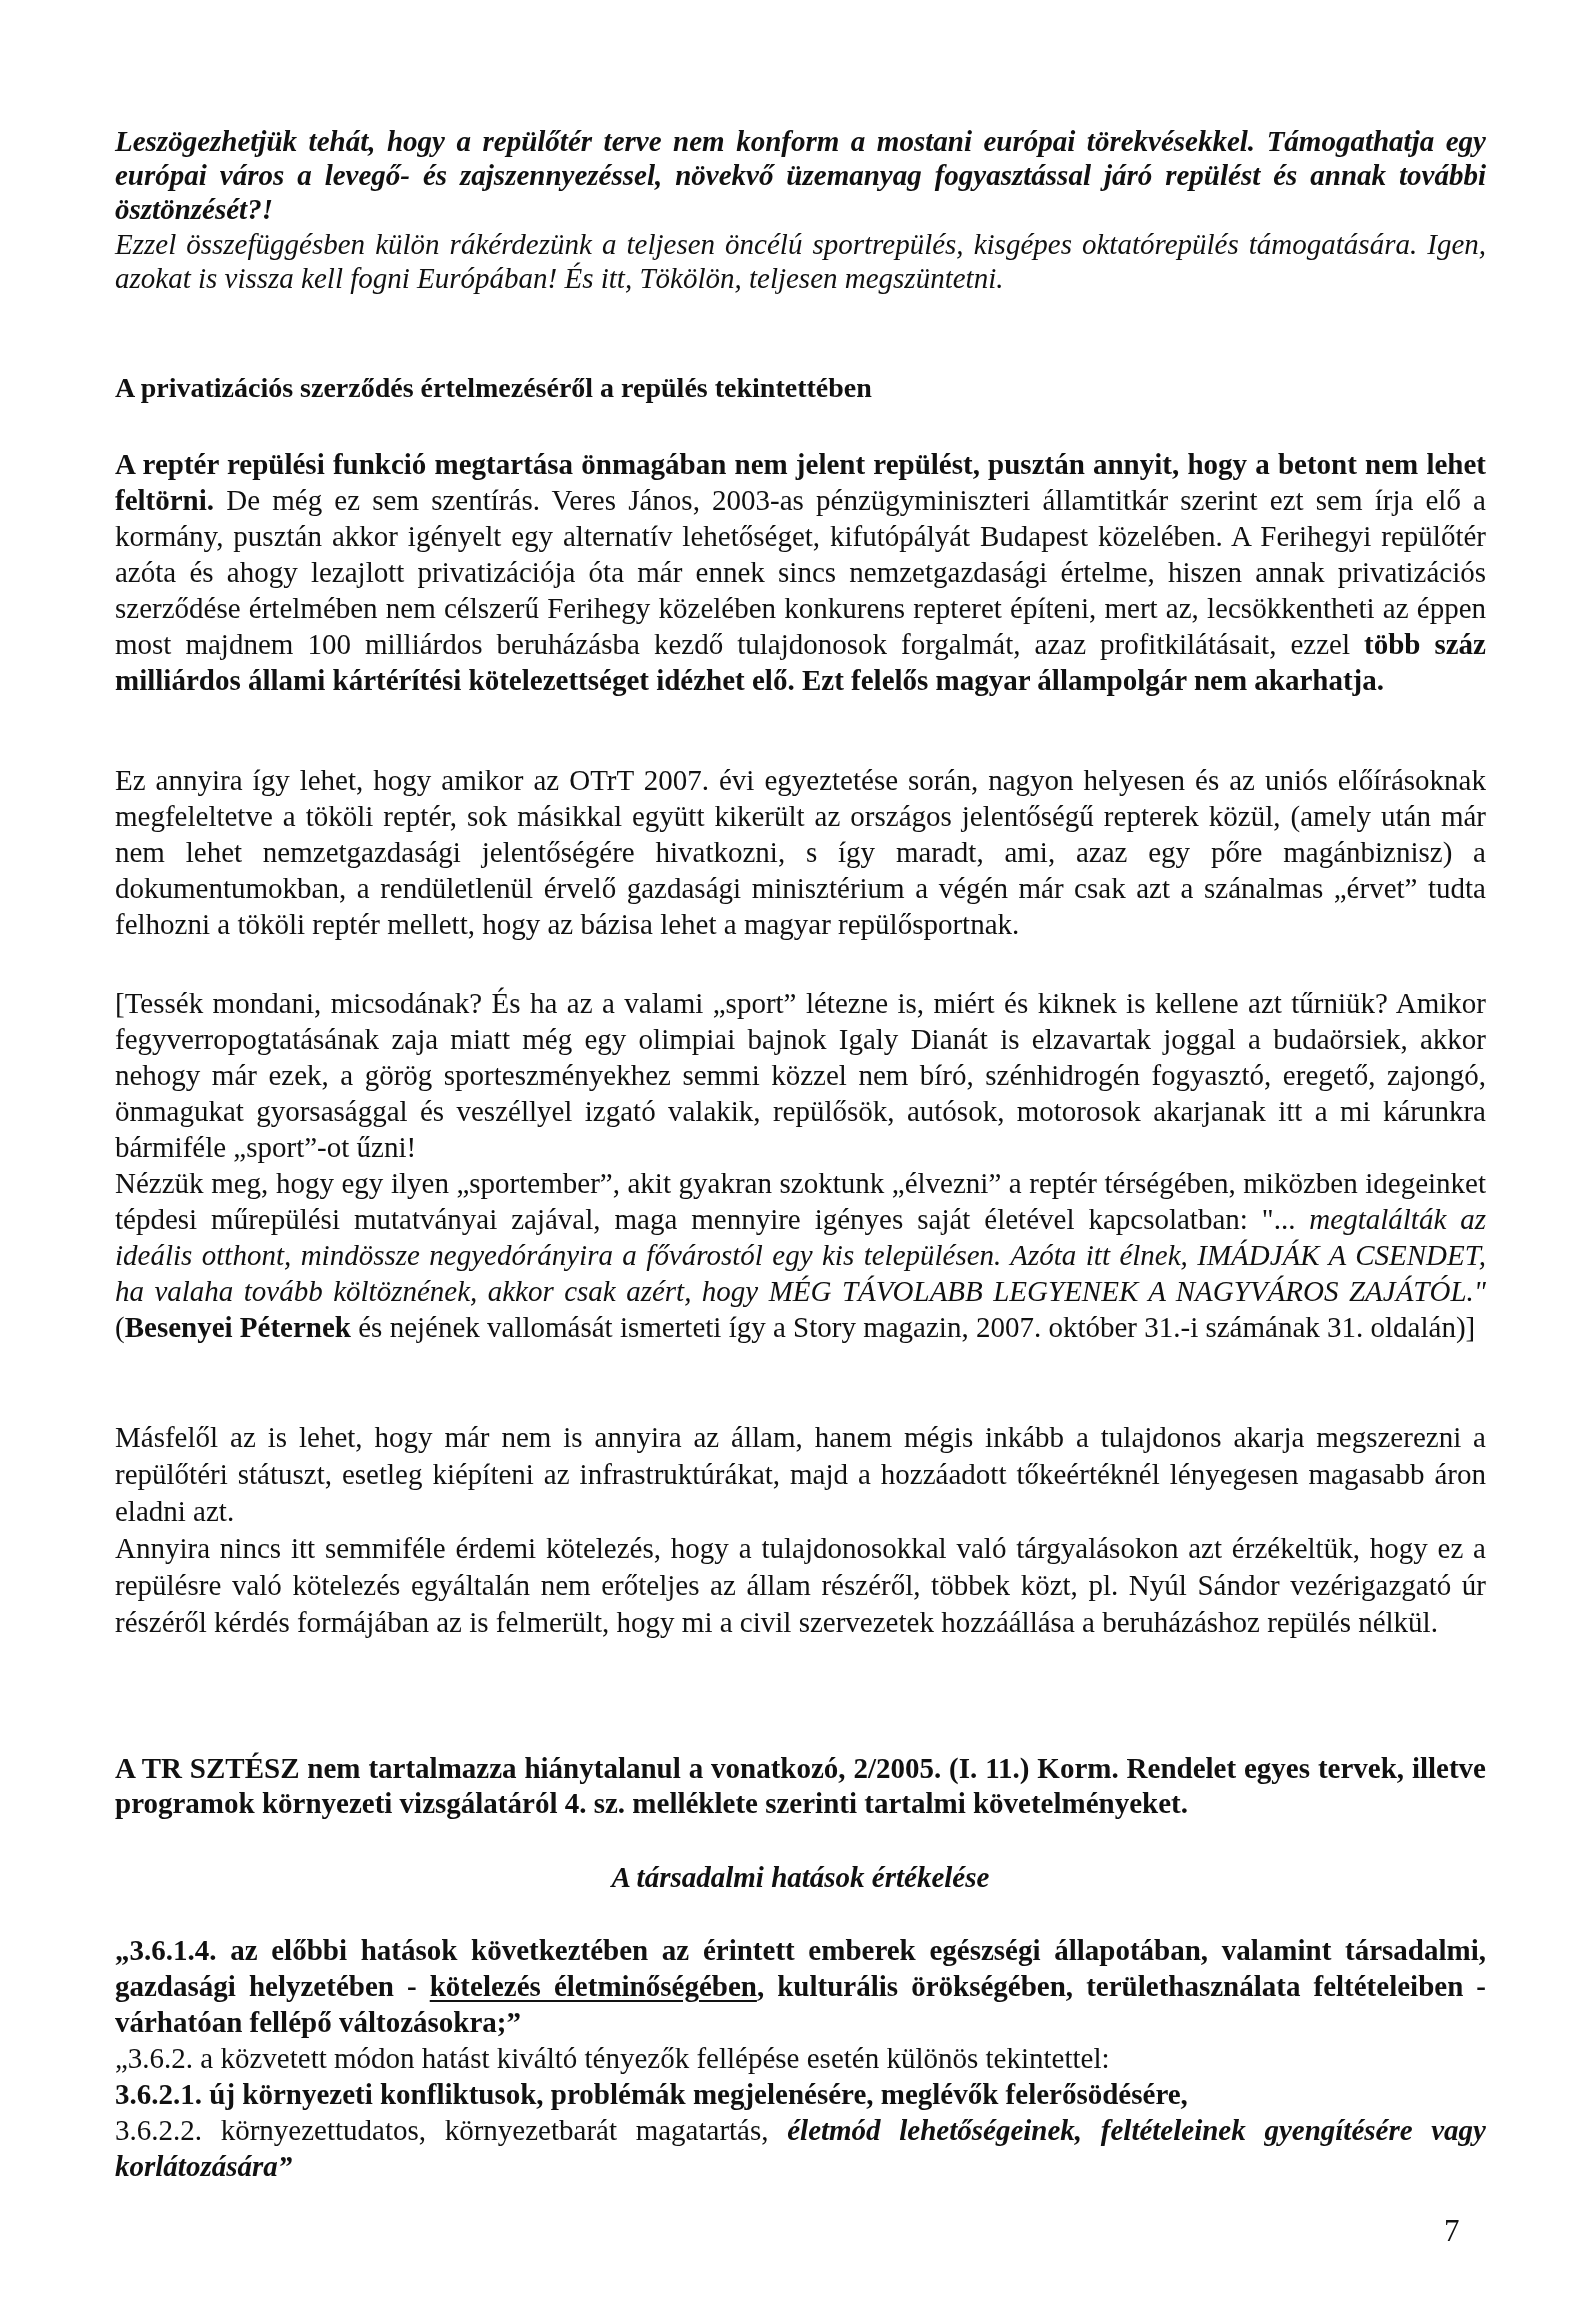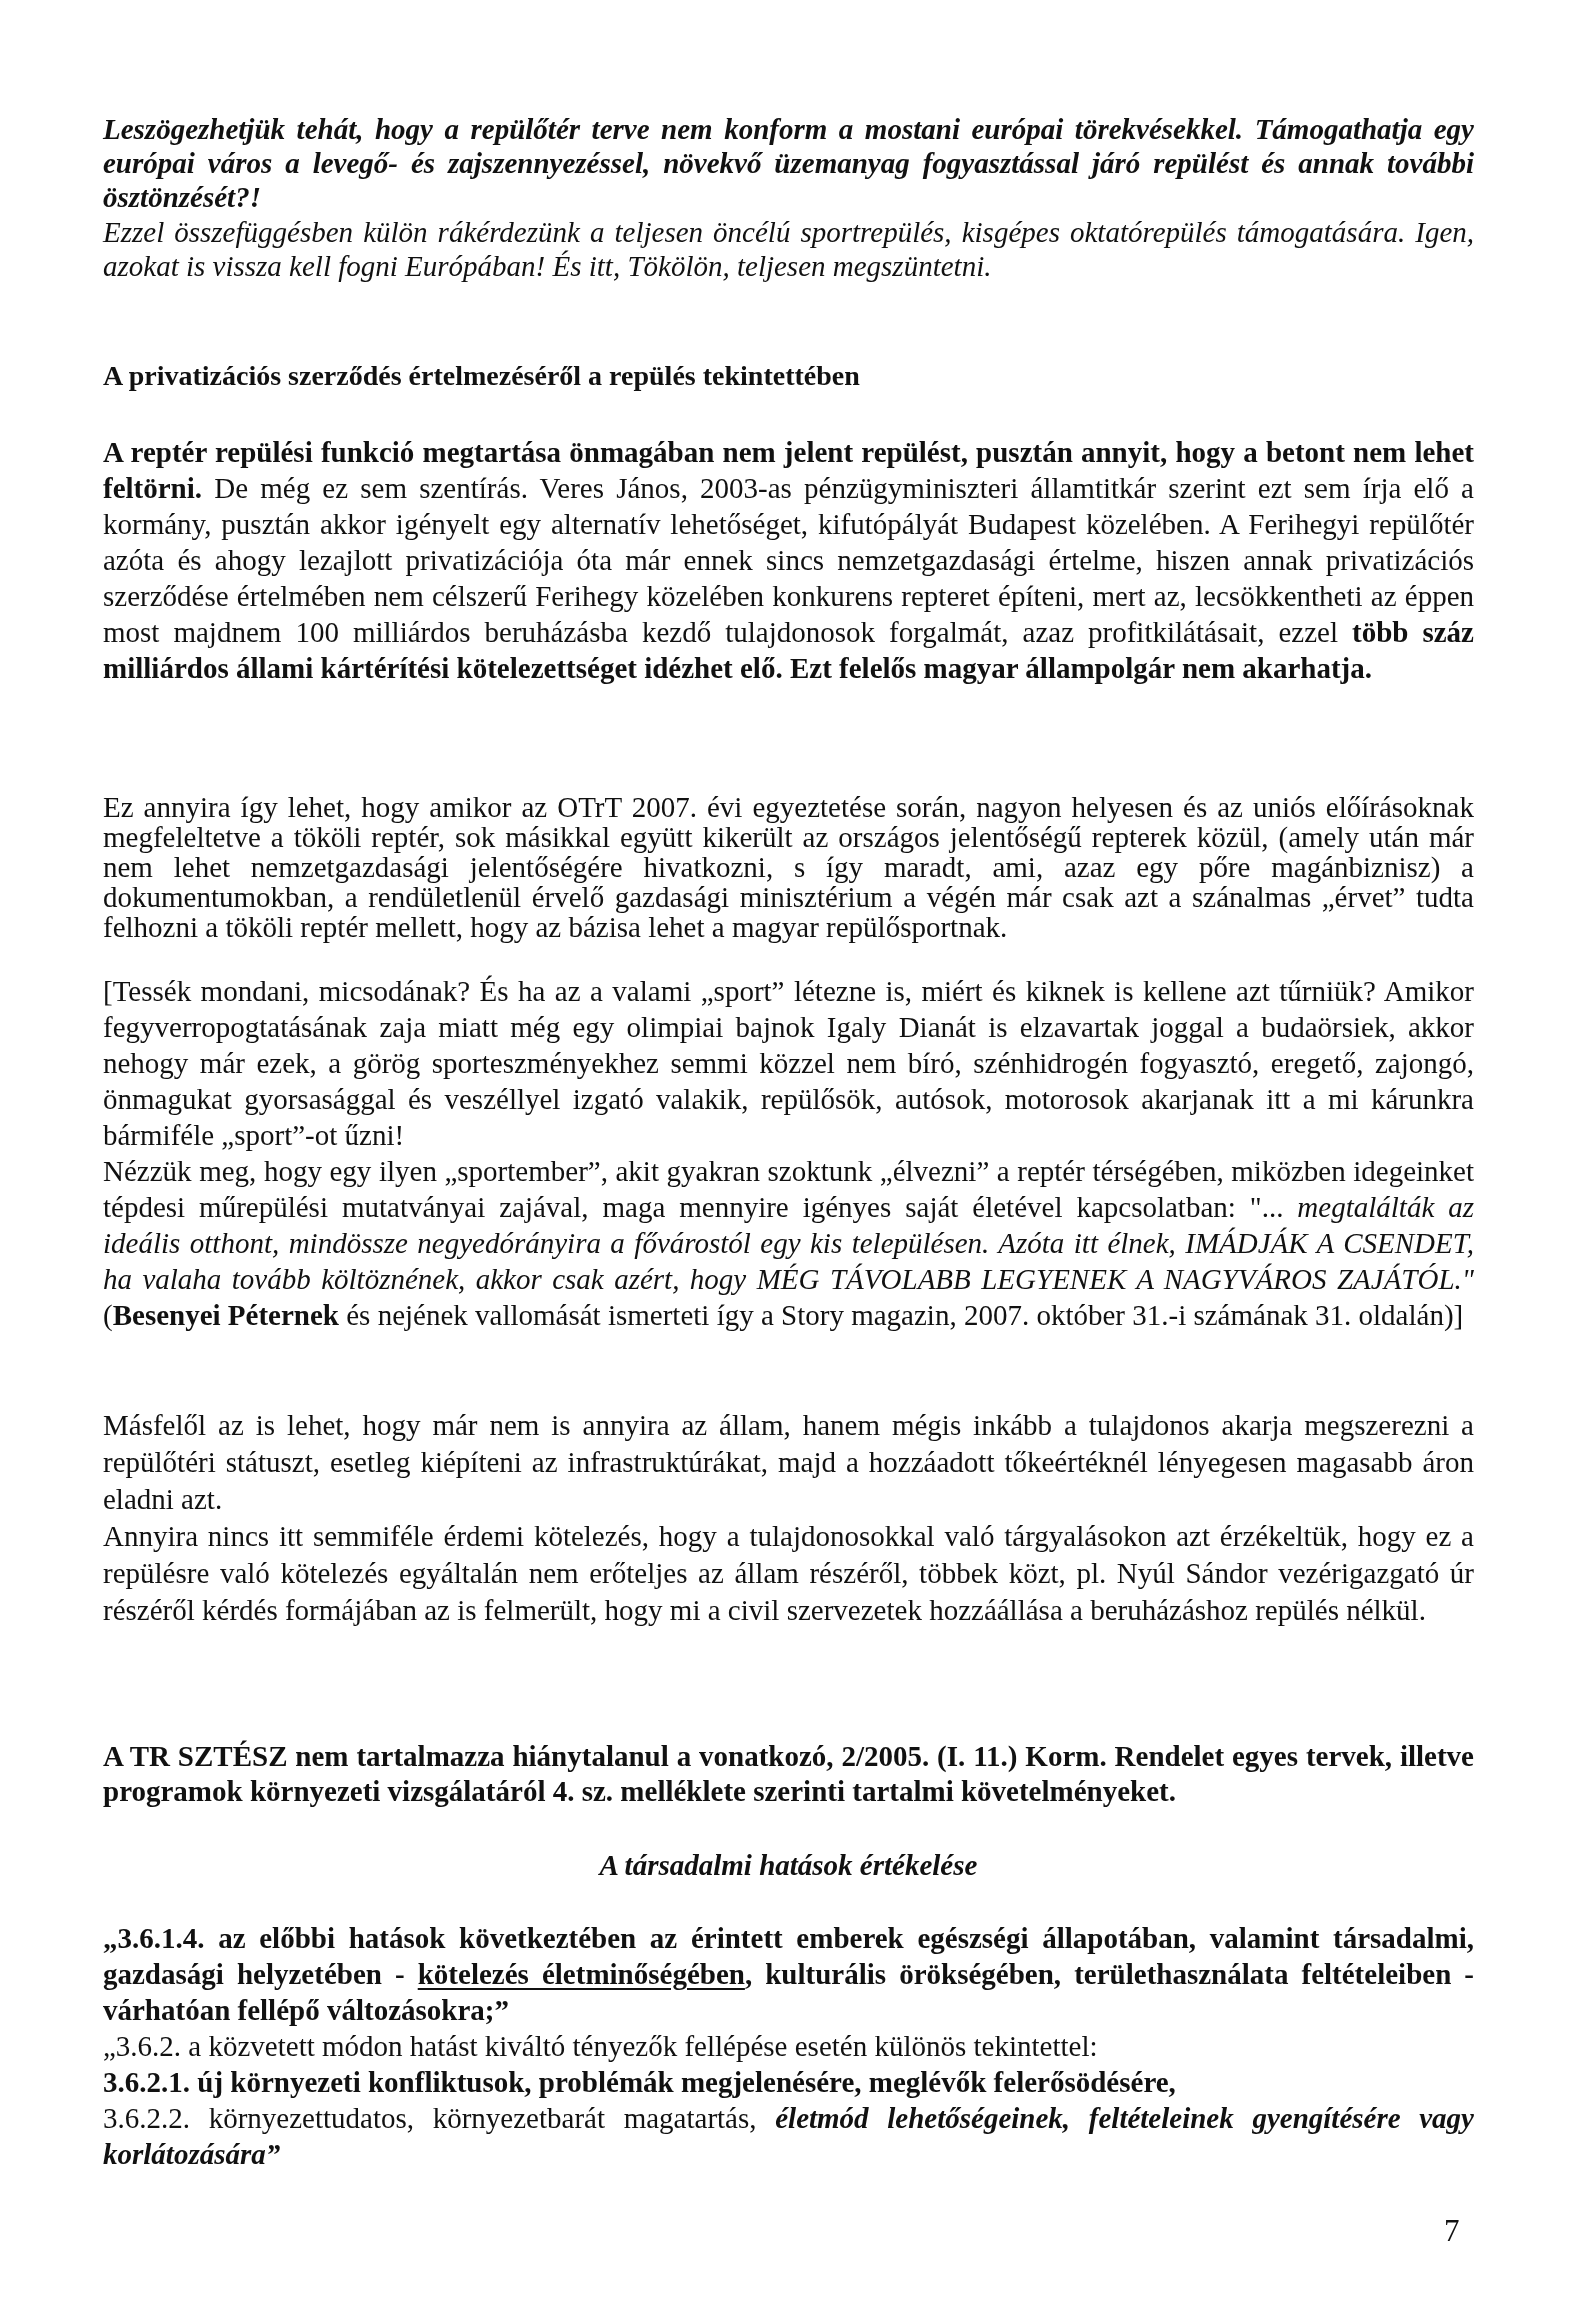--- a/index.html
+++ b/index.html
@@ -5,21 +5,21 @@
   html, body { margin: 0; padding: 0; background: #ffffff; }
   body {
     width: 1570px; height: 2319px; position: relative; overflow: hidden;
     font-family: "Liberation Serif", "DejaVu Serif", serif;
     color: #111111;
     font-size: 29px;
   }
   .blk {
     position: absolute; left: 103px; width: 1371px;
     text-align: justify; text-align-last: left;
-    margin: 0;
+    margin: 12px;
   }
   .line { display: block; }
   .bold { font-weight: bold; }
   .ital { font-style: italic; }
   .u { text-decoration: underline; text-underline-offset: 4.3px; text-decoration-thickness: 1.7px; }
   .center { text-align: center !important; text-align-last: center !important; }
   .pnum { position: absolute; left: 1444px; top: 2213px; font-size: 31px; }
   span { white-space: normal; }
 </style>
 </head>
@@ -31,21 +31,21 @@
 <p class="blk" style="top:215px; line-height:34px;font-style:italic;">
   <span>Ezzel összefüggésben külön rákérdezünk a teljesen öncélú sportrepülés, kisgépes oktatórepülés támogatására. Igen, azokat is vissza kell fogni Európában! És itt, Tökölön, teljesen megszüntetni.</span>
 </p>
 
 <h2 class="blk bold" style="top:359px; line-height:34px; font-size:28px;">A privatizációs szerződés értelmezéséről a repülés tekintettében</h2>
 
 <p class="blk" style="top:434px; line-height:36px;">
   <span class="bold">A reptér repülési funkció megtartása önmagában nem jelent repülést, pusztán annyit, hogy a betont nem lehet feltörni.</span><span> De még ez sem szentírás. Veres János, 2003-as pénzügyminiszteri államtitkár szerint ezt sem írja elő a kormány, pusztán akkor igényelt egy alternatív lehetőséget, kifutópályát Budapest közelében. A Ferihegyi repülőtér azóta és ahogy lezajlott privatizációja óta már ennek sincs nemzetgazdasági értelme, hiszen annak privatizációs szerződése értelmében nem célszerű Ferihegy közelében konkurens repteret építeni, mert az, lecsökkentheti az éppen most majdnem 100 milliárdos beruházásba kezdő tulajdonosok forgalmát, azaz profitkilátásait, ezzel </span><span class="bold">több száz milliárdos állami kártérítési kötelezettséget idézhet elő. Ezt felelős magyar állampolgár nem akarhatja.</span>
 </p>
 
-<p class="blk" style="top:792px; line-height:30px;">
+<p class="blk" style="top:750px; line-height:36px;">
   <span>Ez annyira így lehet, hogy amikor az OTrT 2007. évi egyeztetése során, nagyon helyesen és az uniós előírásoknak megfeleltetve a tököli reptér, sok másikkal együtt kikerült az országos jelentőségű repterek közül, (amely után már nem lehet nemzetgazdasági jelentőségére hivatkozni, s így maradt, ami, azaz egy pőre magánbiznisz) a dokumentumokban, a rendületlenül érvelő gazdasági minisztérium a végén már csak azt a szánalmas „érvet” tudta felhozni a tököli reptér mellett, hogy az bázisa lehet a magyar repülősportnak.</span>
 </p>
 
 <p class="blk" style="top:973px; line-height:36px;">
   <span class="line">[Tessék mondani, micsodának? És ha az a valami „sport” létezne is, miért és kiknek is kellene azt tűrniük? Amikor fegyverropogtatásának zaja miatt még egy olimpiai bajnok Igaly Dianát is elzavartak joggal a budaörsiek, akkor nehogy már ezek, a görög sporteszményekhez semmi közzel nem bíró, szénhidrogén fogyasztó, eregető, zajongó, önmagukat gyorsasággal és veszéllyel izgató valakik, repülősök, autósok, motorosok akarjanak itt a mi kárunkra bármiféle „sport”-ot űzni!</span>
   <span>Nézzük meg, hogy egy ilyen „sportember”, akit gyakran szoktunk „élvezni” a reptér térségében, miközben idegeinket tépdesi műrepülési mutatványai zajával, maga mennyire igényes saját életével kapcsolatban: "...</span><span class="ital"> megtalálták az ideális otthont, mindössze negyedórányira a fővárostól egy kis településen. Azóta itt élnek, IMÁDJÁK A CSENDET, ha valaha tovább költöznének, akkor csak azért, hogy MÉG TÁVOLABB LEGYENEK A NAGYVÁROS ZAJÁTÓL."</span><span> (</span><span class="bold">Besenyei Péternek</span><span> és nejének vallomását ismerteti így a Story magazin, 2007. október 31.-i számának 31. oldalán)]</span>
 </p>
 
 <p class="blk" style="top:1407px; line-height:37px;">
   <span class="line">Másfelől az is lehet, hogy már nem is annyira az állam, hanem mégis inkább a tulajdonos akarja megszerezni a repülőtéri státuszt, esetleg kiépíteni az infrastruktúrákat, majd a hozzáadott tőkeértéknél lényegesen magasabb áron eladni azt.</span>

